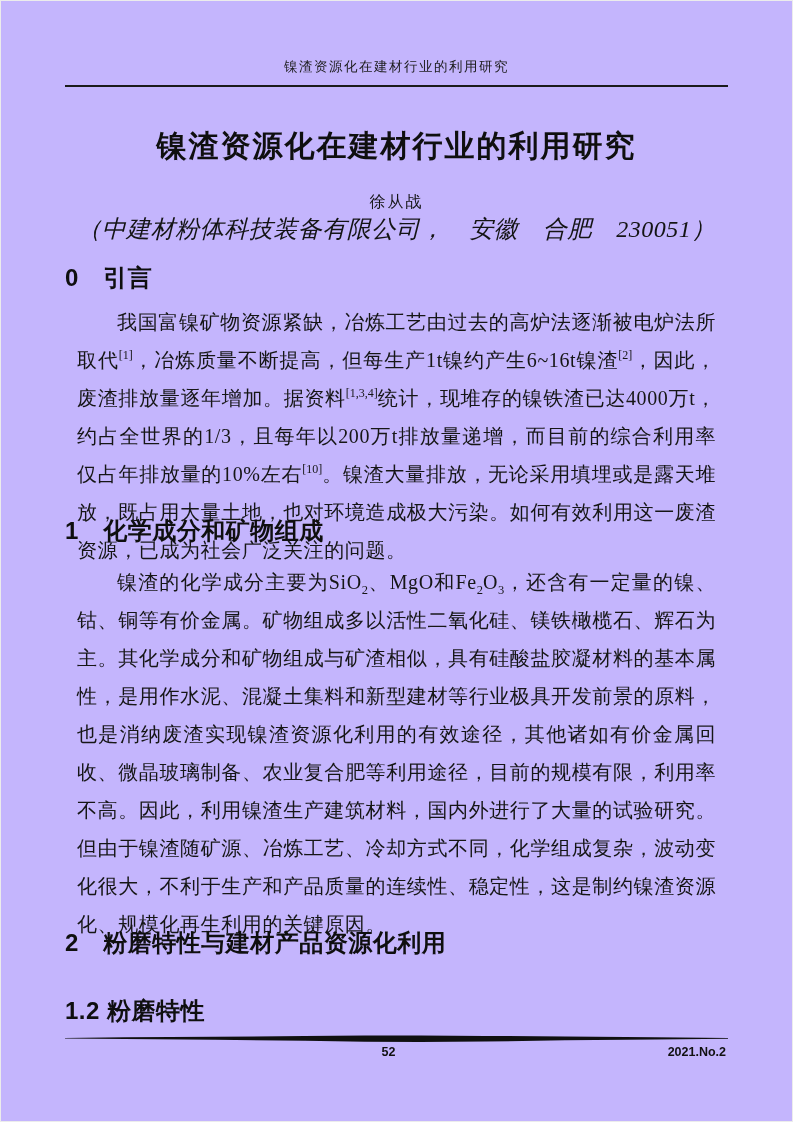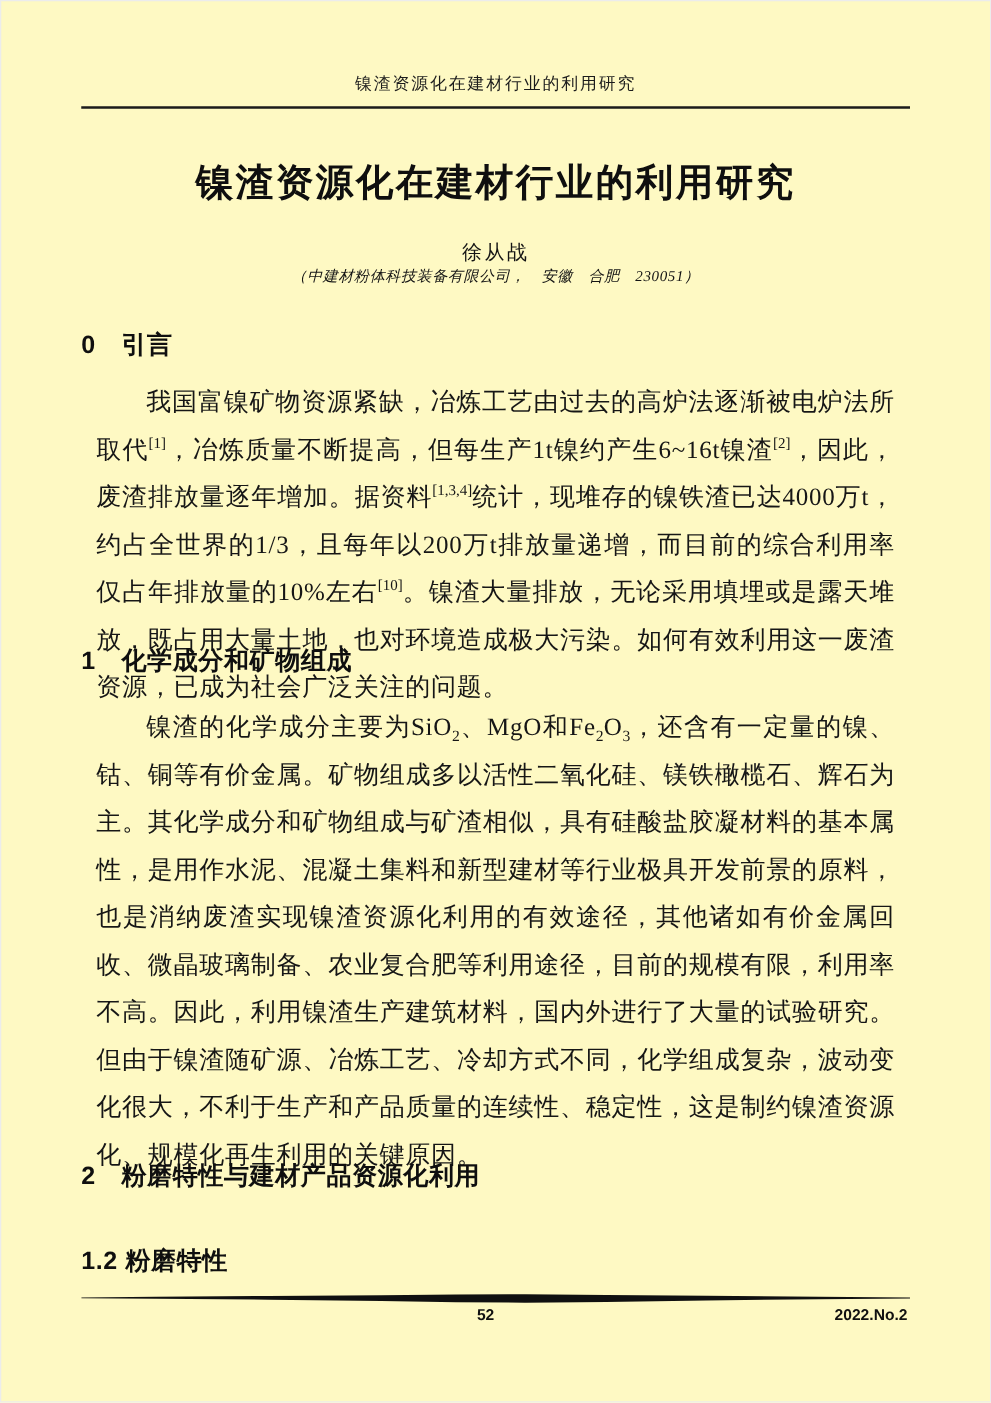--- a/index.html
+++ b/index.html
@@ -7,21 +7,21 @@
     width: 793px; height: 1122px;
     background: #ffffff;
     position: relative;
     overflow: hidden;
     font-family: "Liberation Serif", "DejaVu Serif", serif;
     color: #141414;
   }
   .page {
     position: absolute;
     inset: 0;
-    background: #fef9c3;
+    background: #c4b5fd;
     box-shadow: inset 0 0 0 1px #ececec;
   }
   .block {
     position: absolute;
     left: 65px;
     right: 65px;
   }
   .running-header {
     top: 58px;
     text-align: center;
@@ -46,29 +46,29 @@
   }
   .author {
     top: 192px;
     text-align: center;
     font-size: 16px;
     letter-spacing: 2px;
   }
   .affiliation {
     top: 213px;
     text-align: center;
-    font-size: 12px;
+    font-size: 24px;
     font-style: italic;
     letter-spacing: 0.5px;
   }
   .sec-heading {
     margin: 0;
     font-family: "Liberation Sans", "DejaVu Sans", sans-serif;
     font-weight: 700;
-    font-size: 20px;
+    font-size: 24px;
     letter-spacing: 0.5px;
     color: #0f0f0f;
   }
   .para {
     margin: 12px;
     font-size: 20px;
     line-height: 38px;
     text-align: justify;
     text-indent: 2em;
     letter-spacing: 0.6px;
@@ -145,17 +145,17 @@
 
   <h2 class="block sec-heading h-sec21">1.2 粉磨特性</h2>
 
   <div class="block footer">
     <svg class="footer-rule-svg" viewBox="0 0 663 10" preserveAspectRatio="none">
       <polygon fill="#101010" points="0,3.9 60,3.3 150,2.8 240,2.1 300,1.6 355,1.4 420,1.9 500,2.6 590,3.3 663,4.0
                 663,4.8 590,5.4 500,6.3 420,7.5 355,8.1 300,7.7 240,6.7 150,5.7 60,5.0 0,4.5"></polygon>
     </svg>
     <div class="footer-row">
       <span class="footer-page-number">52</span>
-      <span class="footer-issue">2022.No.2</span>
+      <span class="footer-issue">2021.No.2</span>
     </div>
   </div>
 
 </div>
 
 </body></html>

